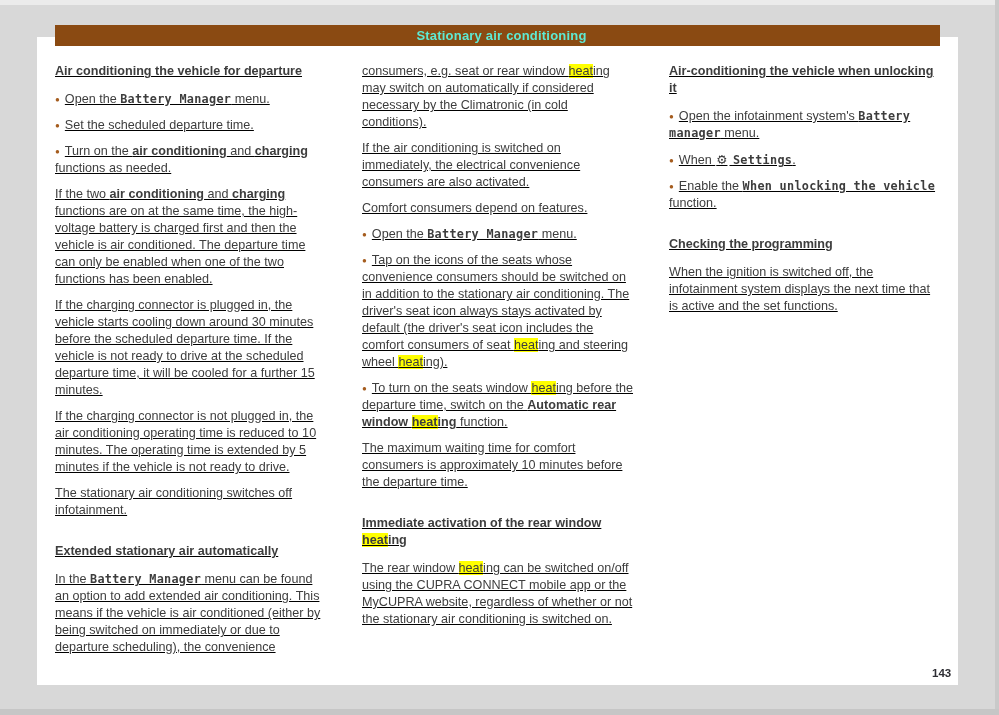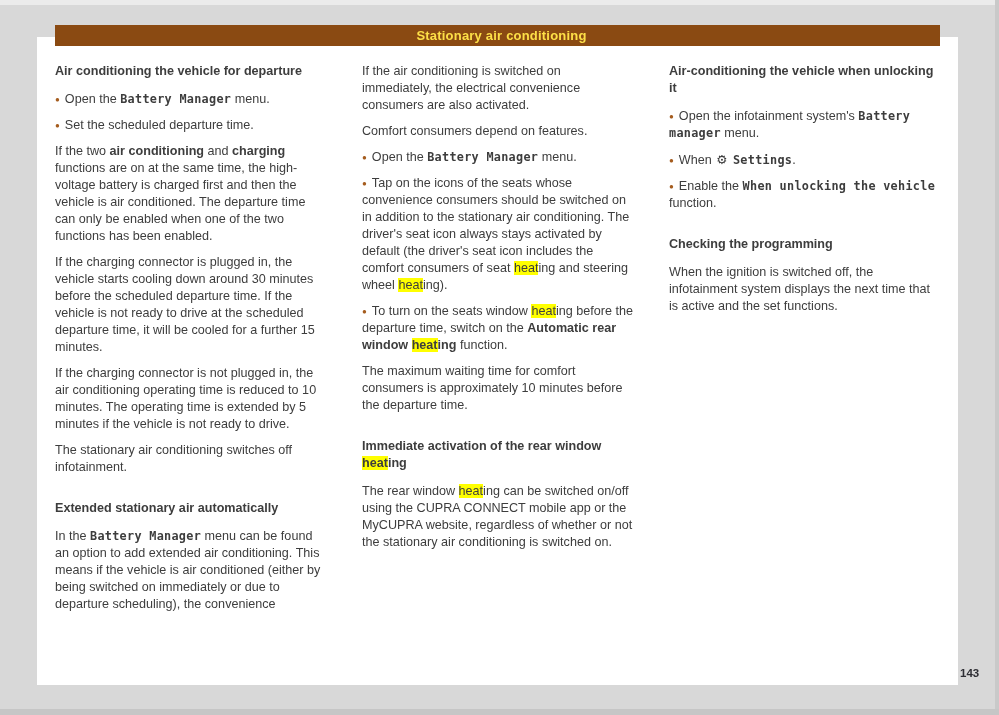--- a/index.html
+++ b/index.html
@@ -16,75 +16,77 @@
     position:relative;width:999px;height:715px;background:var(--bg);overflow:hidden;
   }
   .edge-top{position:absolute;top:0;left:0;right:0;height:5px;background:#ebebeb;}
   .edge-right{position:absolute;top:0;right:0;width:4px;height:100%;background:#c9c9c9;}
   .edge-bottom{position:absolute;left:0;right:0;bottom:0;height:6px;background:#c6c6c6;}
   .page{
     position:absolute;left:37px;top:37px;width:921px;height:648px;background:var(--page);
   }
   .header-bar{
     position:absolute;left:55px;top:25px;width:885px;height:21px;background:var(--bar);
-    color:#fde047;display:flex;align-items:center;justify-content:center;z-index:5;padding-left:8px;
+    color:#5eead4;display:flex;align-items:center;justify-content:center;z-index:5;padding-left:8px;
   }
   .header-bar span{font-size:13px;font-weight:700;letter-spacing:.2px;}
   .columns{
     position:absolute;left:18px;top:26px;right:18px;bottom:0;
-    display:flex;gap:36px;overflow:hidden;
+    display:flex;gap:36px;overflow:hidden;text-decoration:underline;
   }
   .col{flex:1;min-width:0;color:var(--text);font-size:12.6px;line-height:17px;}
   .block{margin:0 0 9px 0;}
   .block.heading{font-weight:700;margin:24px 0 11px 0;}
   .col .block:first-child{margin-top:0;}
   .bullet-dot{
     color:var(--bullet);font-size:8px;display:inline-block;vertical-align:1px;
     margin-right:5px;
   }
   .seg-b{font-weight:700;}
   .seg-m{
     font-family:"DejaVu Sans Mono","Liberation Mono",monospace;
     font-weight:700;font-size:11.8px;letter-spacing:.3px;text-align:center;
   }
   .seg-hl{background:var(--hl);}
   .inline-icon{
     font-family:"DejaVu Sans",sans-serif;font-size:12.5px;color:#3a3a3a;
     margin:0 2px 0 1px;
   }
   .page-number{
-    position:absolute;left:960px;top:667px;font-size:11.5px;font-weight:700;color:#2e2e34;
+    position:absolute;left:932px;top:667px;font-size:11.5px;font-weight:700;color:#2e2e34;
   }
 </style>
 </head>
 <body>
 
 <div class="screen">
   <div class="edge-top"></div>
   <div class="edge-right"></div>
   <div class="edge-bottom"></div>
 
   <div class="header-bar">
     <span>Stationary air conditioning</span>
   </div>
 
   <div class="page">
     <div class="columns">
       <div class="col">
           <div class="block heading"><span>Air conditioning the vehicle for departure</span></div>
           <div class="block bullet"><span class="bullet-dot">●</span><span>Open the </span><span class="seg-m">Battery Manager</span><span> menu.</span></div>
           <div class="block bullet"><span class="bullet-dot">●</span><span>Set the scheduled departure time.</span></div>
+          <div class="block bullet"><span class="bullet-dot">●</span><span>Turn on the </span><span class="seg-b">air conditioning</span><span> and </span><span class="seg-b">charging</span><span> functions as needed.</span></div>
           <div class="block para"><span>If the two </span><span class="seg-b">air conditioning</span><span> and </span><span class="seg-b">charging</span><span> functions are on at the same time, the high-voltage battery is charged first and then the vehicle is air conditioned. The departure time can only be enabled when one of the two functions has been enabled.</span></div>
           <div class="block para"><span>If the charging connector is plugged in, the vehicle starts cooling down around 30 minutes before the scheduled departure time. If the vehicle is not ready to drive at the scheduled departure time, it will be cooled for a further 15 minutes.</span></div>
           <div class="block para"><span>If the charging connector is not plugged in, the air conditioning operating time is reduced to 10 minutes. The operating time is extended by 5 minutes if the vehicle is not ready to drive.</span></div>
           <div class="block para"><span>The stationary air conditioning switches off infotainment.</span></div>
           <div class="block heading"><span>Extended stationary air automatically</span></div>
           <div class="block para"><span>In the </span><span class="seg-m">Battery Manager</span><span> menu can be found an option to add extended air conditioning. This means if the vehicle is air conditioned (either by being switched on immediately or due to departure scheduling), the convenience</span></div>
         </div>
       <div class="col">
+          <div class="block para"><span>consumers, e.g. seat or rear window </span><span class="seg-hl">heat</span><span>ing may switch on automatically if considered necessary by the Climatronic (in cold conditions).</span></div>
           <div class="block para"><span>If the air conditioning is switched on immediately, the electrical convenience consumers are also activated.</span></div>
           <div class="block para"><span>Comfort consumers depend on features.</span></div>
           <div class="block bullet"><span class="bullet-dot">●</span><span>Open the </span><span class="seg-m">Battery Manager</span><span> menu.</span></div>
           <div class="block bullet"><span class="bullet-dot">●</span><span>Tap on the icons of the seats whose convenience consumers should be switched on in addition to the stationary air conditioning. The driver's seat icon always stays activated by default (the driver's seat icon includes the comfort consumers of seat </span><span class="seg-hl">heat</span><span>ing and steering wheel </span><span class="seg-hl">heat</span><span>ing).</span></div>
           <div class="block bullet"><span class="bullet-dot">●</span><span>To turn on the seats window </span><span class="seg-hl">heat</span><span>ing before the departure time, switch on the </span><span class="seg-b">Automatic rear window </span><span class="seg-b seg-hl">heat</span><span class="seg-b">ing</span><span> function.</span></div>
           <div class="block para"><span>The maximum waiting time for comfort consumers is approximately 10 minutes before the departure time.</span></div>
           <div class="block heading"><span>Immediate activation of the rear window </span><span class="seg-hl">heat</span><span>ing</span></div>
           <div class="block para"><span>The rear window </span><span class="seg-hl">heat</span><span>ing can be switched on/off using the CUPRA CONNECT mobile app or the MyCUPRA website, regardless of whether or not the stationary air conditioning is switched on.</span></div>
         </div>
       <div class="col">

